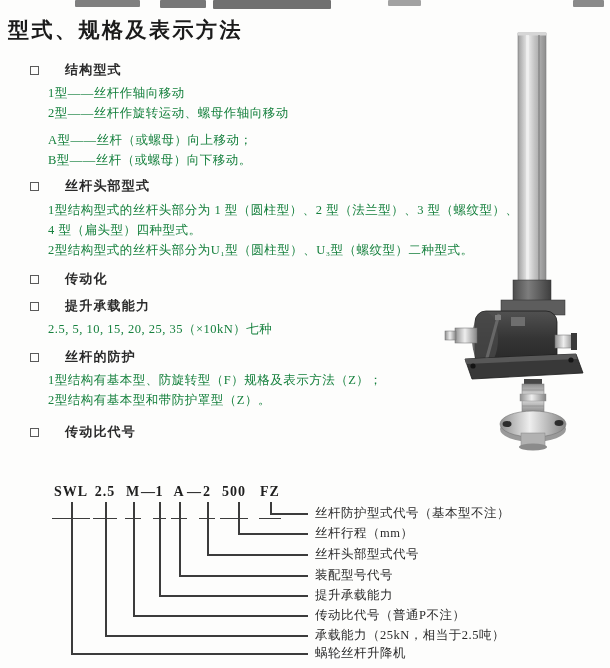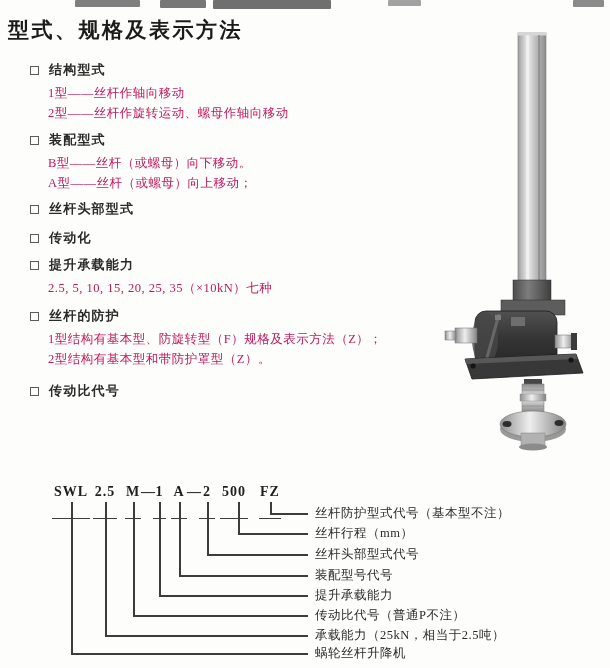--- a/index.html
+++ b/index.html
@@ -10,23 +10,23 @@
     color:#262626;
   }
   
   .artifact{position:absolute;top:0;background:#565656;opacity:.8;filter:blur(.4px);border-radius:1px;}
 
   .content{position:absolute;left:0;top:0;width:520px;}
   .title{
     margin:16px 0 0 8px;font-size:21px;font-weight:bold;letter-spacing:2.5px;color:#1b1b1b;
   }
   .section{margin-left:30px;}
-  .sec-head{display:flex;align-items:center;gap:10px;font-size:13px;font-weight:bold;letter-spacing:1.2px;line-height:20px;color:#2a2a2a;}
+  .sec-head{display:flex;align-items:center;gap:26px;font-size:13px;font-weight:bold;letter-spacing:1.2px;line-height:20px;color:#2a2a2a;}
   .bullet{width:7px;height:7px;border:1.4px solid #5a5a5a;flex:0 0 auto;background:transparent;}
-  .sec-lines{margin:3px 8px 0 18px;font-size:12.5px;line-height:20px;letter-spacing:.5px;color:#be185d;}
+  .sec-lines{margin:3px 8px 0 18px;font-size:12.5px;line-height:20px;letter-spacing:.5px;color:#15803d;}
   .sec-lines div{white-space:nowrap;}
 
   
   .diagram{position:absolute;left:0;top:480px;width:610px;height:188px;}
   .code-seg{
     position:absolute;top:4px;height:15px;text-align:center;
     font-size:14px;font-weight:bold;letter-spacing:1px;color:#1f1f1f;line-height:15px;
   }
   .code-seg.u{border-bottom:1.5px solid #3c3c3c;padding-bottom:19px;}
   .vline{position:absolute;width:1.5px;background:#3c3c3c;}
@@ -54,34 +54,35 @@
         <span class="bullet"></span>
         <span>结构型式</span>
       </div>
       <div class="sec-lines">
         <div>1型——丝杆作轴向移动</div>
         <div>2型——丝杆作旋转运动、螺母作轴向移动</div>
       </div>
     </div>
 
     <div class="section" style="margin-top:7px;">
-      <div class="sec-head">
-        <span class="bullet"></span>
-        <span>装配型式</span>
-      </div>
-      <div class="sec-lines">
+      <div class="sec-lines">
+        <div>A型——丝杆（或螺母）向上移动；</div>
         <div>B型——丝杆（或螺母）向下移动。</div>
-        <div>A型——丝杆（或螺母）向上移动；</div>
       </div>
     </div>
 
     <div class="section" style="margin-top:6px;">
       <div class="sec-head">
         <span class="bullet"></span>
         <span>丝杆头部型式</span>
+      </div>
+      <div class="sec-lines" style="margin-top:4px;">
+        <div>1型结构型式的丝杆头部分为 1 型（圆柱型）、2 型（法兰型）、3 型（螺纹型）、</div>
+        <div>4 型（扁头型）四种型式。</div>
+        <div>2型结构型式的丝杆头部分为U₁型（圆柱型）、U₃型（螺纹型）二种型式。</div>
       </div>
     </div>
 
     <div class="section" style="margin-top:9px;">
       <div class="sec-head">
         <span class="bullet"></span>
         <span>传动化</span>
       </div>
     </div>
 

